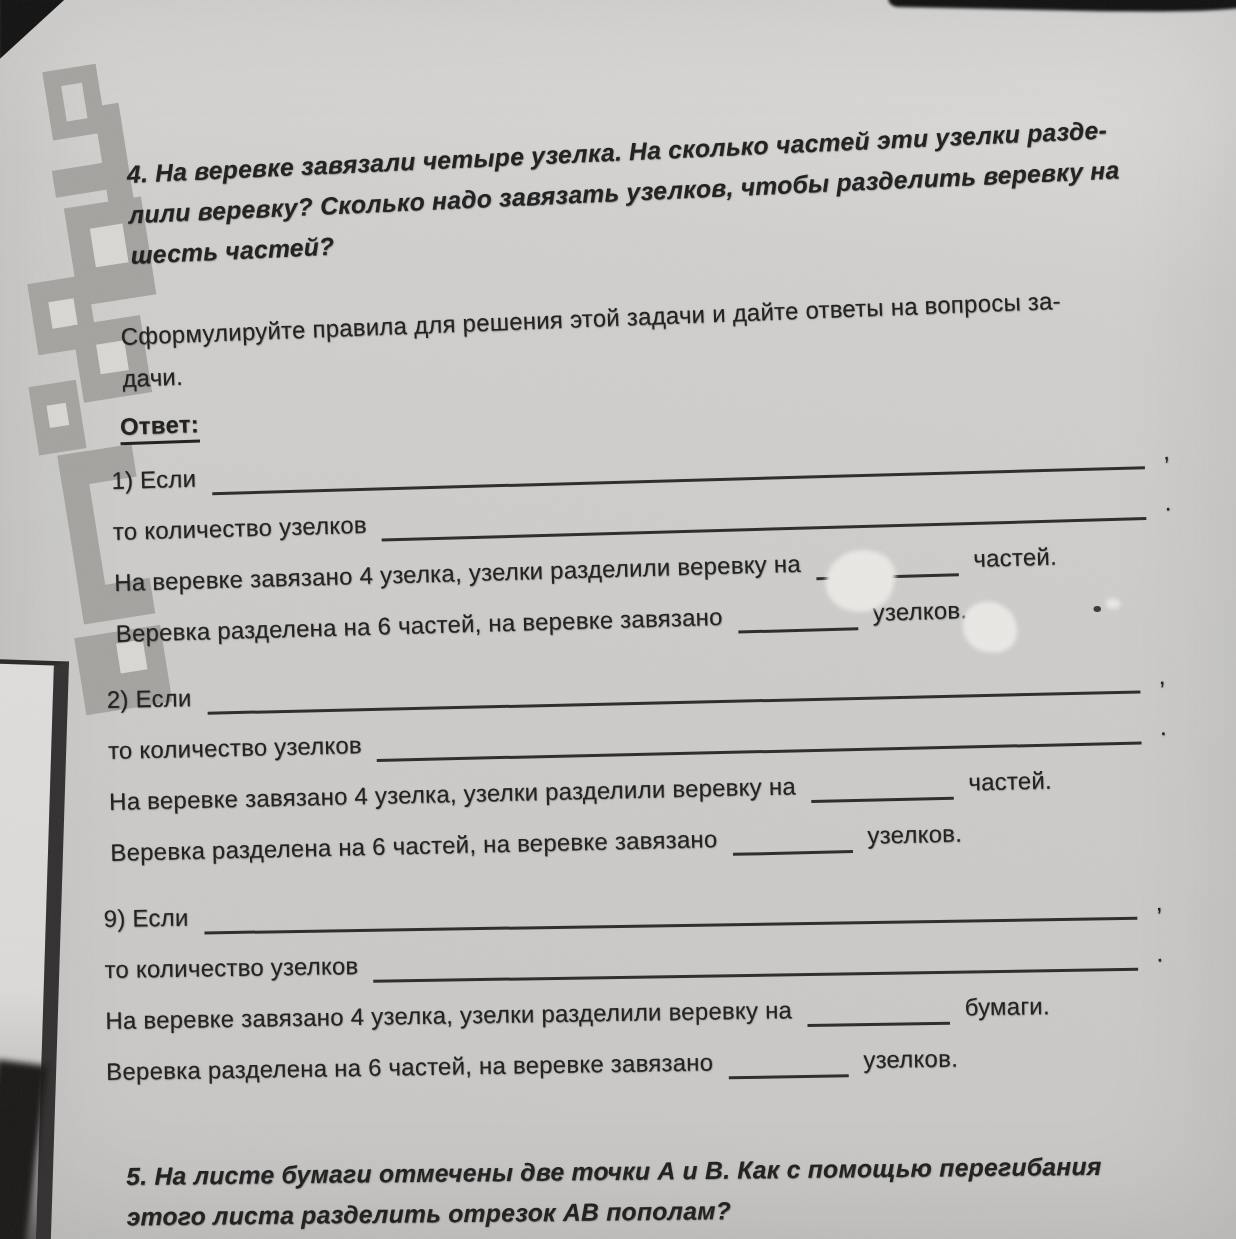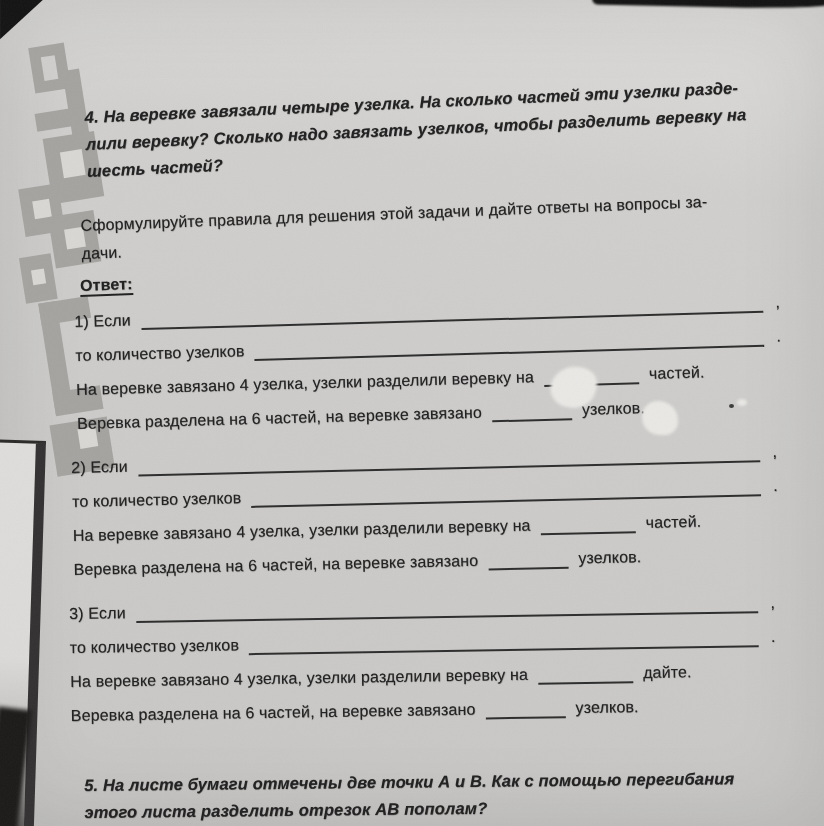--- a/index.html
+++ b/index.html
@@ -166,33 +166,33 @@
       </div>
       <div class="row">
         <span class="lbl">Веревка разделена на 6 частей, на веревке завязано</span>
         <span class="blank w80"></span>
         <span class="lbl">узелков.</span>
       </div>
     </div>
 
     <div class="section s3 txt">
       <div class="row">
-        <span class="lbl">3) Если</span>
+        <span class="lbl">9) Если</span>
         <span class="blank grow"></span>
         <span class="tail">,</span>
       </div>
       <div class="row">
         <span class="lbl">то количество узелков</span>
         <span class="blank grow"></span>
         <span class="tail">.</span>
       </div>
       <div class="row">
         <span class="lbl">На веревке завязано 4 узелка, узелки разделили веревку на</span>
         <span class="blank w95"></span>
-        <span class="lbl">дайте.</span>
+        <span class="lbl">бумаги.</span>
       </div>
       <div class="row">
         <span class="lbl">Веревка разделена на 6 частей, на веревке завязано</span>
         <span class="blank w80"></span>
         <span class="lbl">узелков.</span>
       </div>
     </div>
 
     <div class="blob blob1"></div>
     <div class="blob blob2"></div>

